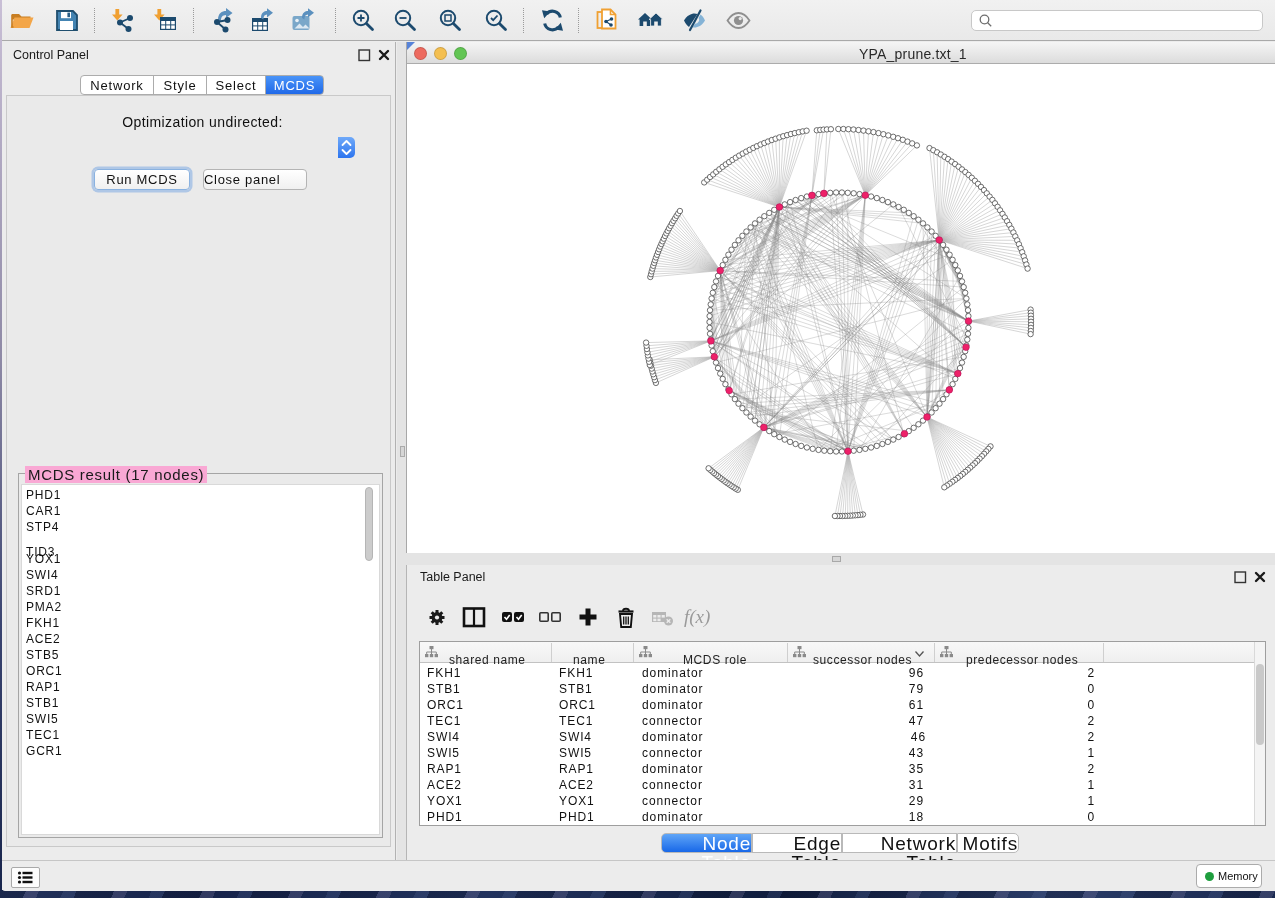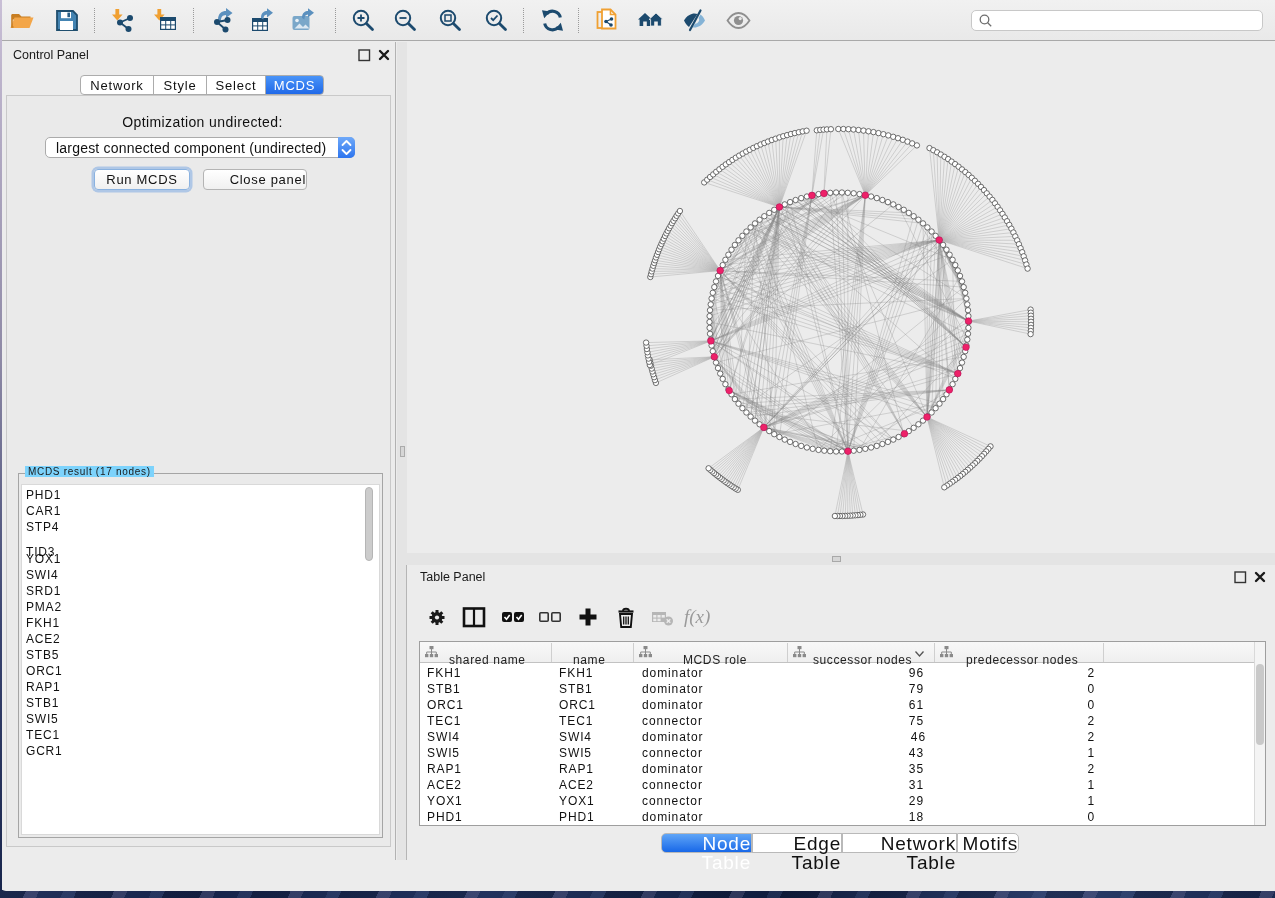--- a/index.html
+++ b/index.html
@@ -29,21 +29,21 @@
 .trow{position:absolute;left:0;width:845px;height:16px;font-size:12px;letter-spacing:0.9px;color:#111}
 .tc{position:absolute;top:1px}
 .tcr{position:absolute;top:1px;text-align:right}
 #tscroll{position:absolute;left:834px;top:0px;width:11px;height:183px;background:#f4f4f4;border-left:1px solid #d9d9d9}
 #tthumb{position:absolute;left:1px;top:22px;width:8px;height:81px;background:#c9c9c9;border-radius:4px}
 .btab{position:absolute;top:268px;height:20px;background:#fff;border:1px solid #b9b9b9;font-size:19px;letter-spacing:0.8px;color:#111;text-align:right;line-height:19px}
 #statusbar{position:absolute;left:0;top:860px;width:1275px;height:31px;background:#ececec;border-top:1px solid #c6c6c6;border-bottom-left-radius:6px}
 #memorybtn{position:absolute;left:1196px;top:3px;width:66px;height:24px;background:#fff;border:1px solid #ababab;border-radius:4px;font-size:11px;color:#111;line-height:22px;padding-left:21px}
 #listbtn{position:absolute;left:11px;top:6px;width:29px;height:21px;background:#fdfdfd;border:1px solid #a9a9a9;border-radius:2px}
 .gbox{position:absolute;left:11px;top:377px;width:365px;height:365px;border:1px solid #a5a5a5}
-.glabel{position:absolute;left:6px;top:-8px;background:#7dd3fc;padding:0 3px;font-size:10px;letter-spacing:0.7px;color:#1a1a1a}
+.glabel{position:absolute;left:6px;top:-8px;background:#f9a8d4;padding:0 3px;font-size:15px;letter-spacing:0.7px;color:#1a1a1a}
 #mlist{position:absolute;left:2px;top:10px;width:359px;height:351px;background:#fff;border:1px solid #d9d9d9;font-size:12px;color:#111}
 .mitem{position:absolute;left:4px;height:16px;letter-spacing:0.8px}
 #mscroll{position:absolute;left:343px;top:2px;width:8px;height:74px;background:#ccc;border:1px solid #b5b5b5;border-radius:4px}
 </style></head>
 <body>
 <div id="screen">
 <div id="win">
 <div id="toolbar">
 <div class="tsep" style="left:94px"></div>
 <div class="tsep" style="left:193px"></div>
@@ -170,26 +170,25 @@
         </div>
 </div>
 <div id="cpanel">
 <div style="position:absolute;left:13px;top:6px;font-size:12.5px;color:#1a1a1a">Control Panel</div>
 <svg class="abs" style="left:358px;top:7px" width="34" height="14" viewBox="0 0 34 14">
           <rect x="1" y="1" width="10.5" height="10.5" fill="none" stroke="#333" stroke-width="1.4"></rect>
           <path d="M22,2 l8,8 M30,2 l-8,8" stroke="#1a1a1a" stroke-width="2.4" stroke-linecap="round"></path>
         </svg>
 <div id="cp-content">
 <div class="abs" style="left:4px;top:18px;width:383px;text-align:center;font-size:14px;letter-spacing:0.4px;color:#111">Optimization undirected:</div>
-<div class="abs" style="left:38px;top:41px;width:310px;height:21px;background:#fff;border:1px solid #ababab;border-radius:5px;font-size:14px;letter-spacing:0.2px;color:#111;line-height:21px;padding-left:10px">largest connected component (undirected)</div>
 <div class="abs" style="left:331px;top:41px;width:17px;height:21px;background:linear-gradient(#6fa9f9,#2d75ef);border-radius:0 5px 5px 0"><svg width="17" height="21" viewBox="0 0 17 21">
               <path d="M4.5,8 L8.5,4 L12.5,8 M4.5,13 L8.5,17 L12.5,13" stroke="#fff" stroke-width="1.8" fill="none" stroke-linecap="round" stroke-linejoin="round"></path>
             </svg></div>
 <div class="abs" style="left:87px;top:73px;width:96px;height:21px;background:linear-gradient(#fff,#f0f0f0);border:1px solid #8ab2e0;border-radius:4px;box-shadow:0 0 0 2.5px rgba(125,170,225,.55);font-size:13px;letter-spacing:0.7px;color:#111;text-align:center;line-height:19px">Run MCDS</div>
-<div class="abs" style="left:196px;top:73px;width:104px;height:21px;background:linear-gradient(#fff,#f0f0f0);border:1px solid #b4b4b4;border-radius:4px;font-size:13px;letter-spacing:0.7px;color:#111;text-align:right;line-height:19px">Close panel</div>
+<div class="abs" style="left:196px;top:73px;width:104px;height:21px;background:linear-gradient(#fff,#f0f0f0);border:1px solid #b4b4b4;border-radius:4px;font-size:13px;letter-spacing:0.7px;color:#111;text-align:left;line-height:19px">Close panel</div>
 <div class="gbox">
             <div class="glabel">MCDS result (17 nodes)</div>
             <div id="mlist">
 <div class="mitem" style="top:3px">PHD1</div>
 <div class="mitem" style="top:19px">CAR1</div>
 <div class="mitem" style="top:35px">STP4</div>
 <div class="mitem" style="top:60px">TID3</div>
 <div class="mitem" style="top:67px">YOX1</div>
 <div class="mitem" style="top:83px">SWI4</div>
 <div class="mitem" style="top:99px">SRD1</div>
@@ -207,20 +206,31 @@
             </div>
           </div>
 </div>
 <div class="tab" style="left:80px;width:74px;background:#fff;color:#111;border-radius:4px 0 0 4px">Network</div>
 <div class="tab" style="left:153px;width:54px;background:#fff;color:#111;border-radius:0">Style</div>
 <div class="tab" style="left:206px;width:60px;background:#fff;color:#111;border-radius:0">Select</div>
 <div class="tab" style="left:265px;width:59px;background:linear-gradient(#4a94f8,#2069e8);color:#fff;border-radius:0 4px 4px 0">MCDS</div>
 </div>
 <div id="vdivider"></div>
       <div id="vhandle"></div>
+<div id="netwin">
+<div id="nettitle">
+<svg style="position:absolute;left:0;top:0" width="8" height="8" viewBox="0 0 8 8">
+            <path d="M0,0 L8,0 L0,8 Z" fill="#3b6fd4" opacity="0.85"></path>
+          </svg>
+<div class="tl" style="left:7px;background:#ed6a5f;border:1px solid rgba(0,0,0,0.15)"></div>
+<div class="tl" style="left:27px;background:#f4bf50;border:1px solid rgba(0,0,0,0.15)"></div>
+<div class="tl" style="left:47px;background:#62c554;border:1px solid rgba(0,0,0,0.15)"></div>
+<div style="position:absolute;left:452px;top:4px;font-size:14px;letter-spacing:0.2px;color:#2a2a2a">YPA_prune.txt_1</div>
+</div>
+</div>
 <div id="hdivider"></div>
       <div id="hhandle"></div>
 <svg width="868" height="490" viewBox="407 63 868 490" style="position:absolute;left:407px;top:63px">
 <g stroke="#858585" stroke-width="0.5" stroke-opacity="0.6">
 <line x1="779.4" y1="207.0" x2="774.2" y2="434.2"></line>
 <line x1="779.4" y1="207.0" x2="769.2" y2="431.1"></line>
 <line x1="779.4" y1="207.0" x2="764.3" y2="427.8"></line>
 <line x1="779.4" y1="207.0" x2="759.6" y2="424.3"></line>
 <line x1="779.4" y1="207.0" x2="755.0" y2="420.6"></line>
 <line x1="779.4" y1="207.0" x2="750.6" y2="416.6"></line>
@@ -1194,21 +1204,21 @@
             <span class="tc" style="left:7px">ORC1</span>
             <span class="tc" style="left:139px">ORC1</span>
             <span class="tc" style="left:222px">dominator</span>
             <span class="tcr" style="left:444px;width:60px">61</span>
             <span class="tcr" style="left:615px;width:60px">0</span>
           </div>
 <div class="trow" style="top:71px">
             <span class="tc" style="left:7px">TEC1</span>
             <span class="tc" style="left:139px">TEC1</span>
             <span class="tc" style="left:222px">connector</span>
-            <span class="tcr" style="left:444px;width:60px">75</span>
+            <span class="tcr" style="left:444px;width:60px">47</span>
             <span class="tcr" style="left:615px;width:60px">2</span>
           </div>
 <div class="trow" style="top:87px">
             <span class="tc" style="left:7px">SWI4</span>
             <span class="tc" style="left:139px">SWI4</span>
             <span class="tc" style="left:222px">dominator</span>
             <span class="tcr" style="left:446px;width:60px">46</span>
             <span class="tcr" style="left:615px;width:60px">2</span>
           </div>
 <div class="trow" style="top:103px">
@@ -1248,15 +1258,28 @@
           </div>
 <div id="tscroll">
             <div id="tthumb"></div>
           </div>
 </div>
 <div class="btab" style="left:254px;width:91px;background:linear-gradient(#5fa5f7,#1868e8);color:#fff;border-radius:5px 0 0 5px">Node Table</div>
 <div class="btab" style="left:345px;width:90px;background:#fff;color:#111;border-radius:0">Edge Table</div>
 <div class="btab" style="left:435px;width:115px;background:#fff;color:#111;border-radius:0">Network Table</div>
 <div class="btab" style="left:550px;width:62px;background:#fff;color:#111;border-radius:0 5px 5px 0">Motifs</div>
 </div>
+<div id="statusbar">
+<div id="listbtn"><svg width="27" height="19" viewBox="0 0 27 19">
+            <g fill="#111">
+              <circle cx="7.5" cy="5" r="1.6"></circle>
+              <circle cx="7.5" cy="9.5" r="1.6"></circle>
+              <circle cx="7.5" cy="14" r="1.6"></circle>
+              <rect x="10.5" y="3.8" width="10" height="2.4"></rect>
+              <rect x="10.5" y="8.3" width="10" height="2.4"></rect>
+              <rect x="10.5" y="12.8" width="10" height="2.4"></rect>
+            </g>
+          </svg></div>
+<div id="memorybtn"><div style="position:absolute;left:8px;top:7px;width:9px;height:9px;border-radius:50%;background:#1e9e3e"></div>Memory</div>
+</div>
 <div id="leftedge"></div>
 </div>
 </div>
 
 </body></html>

